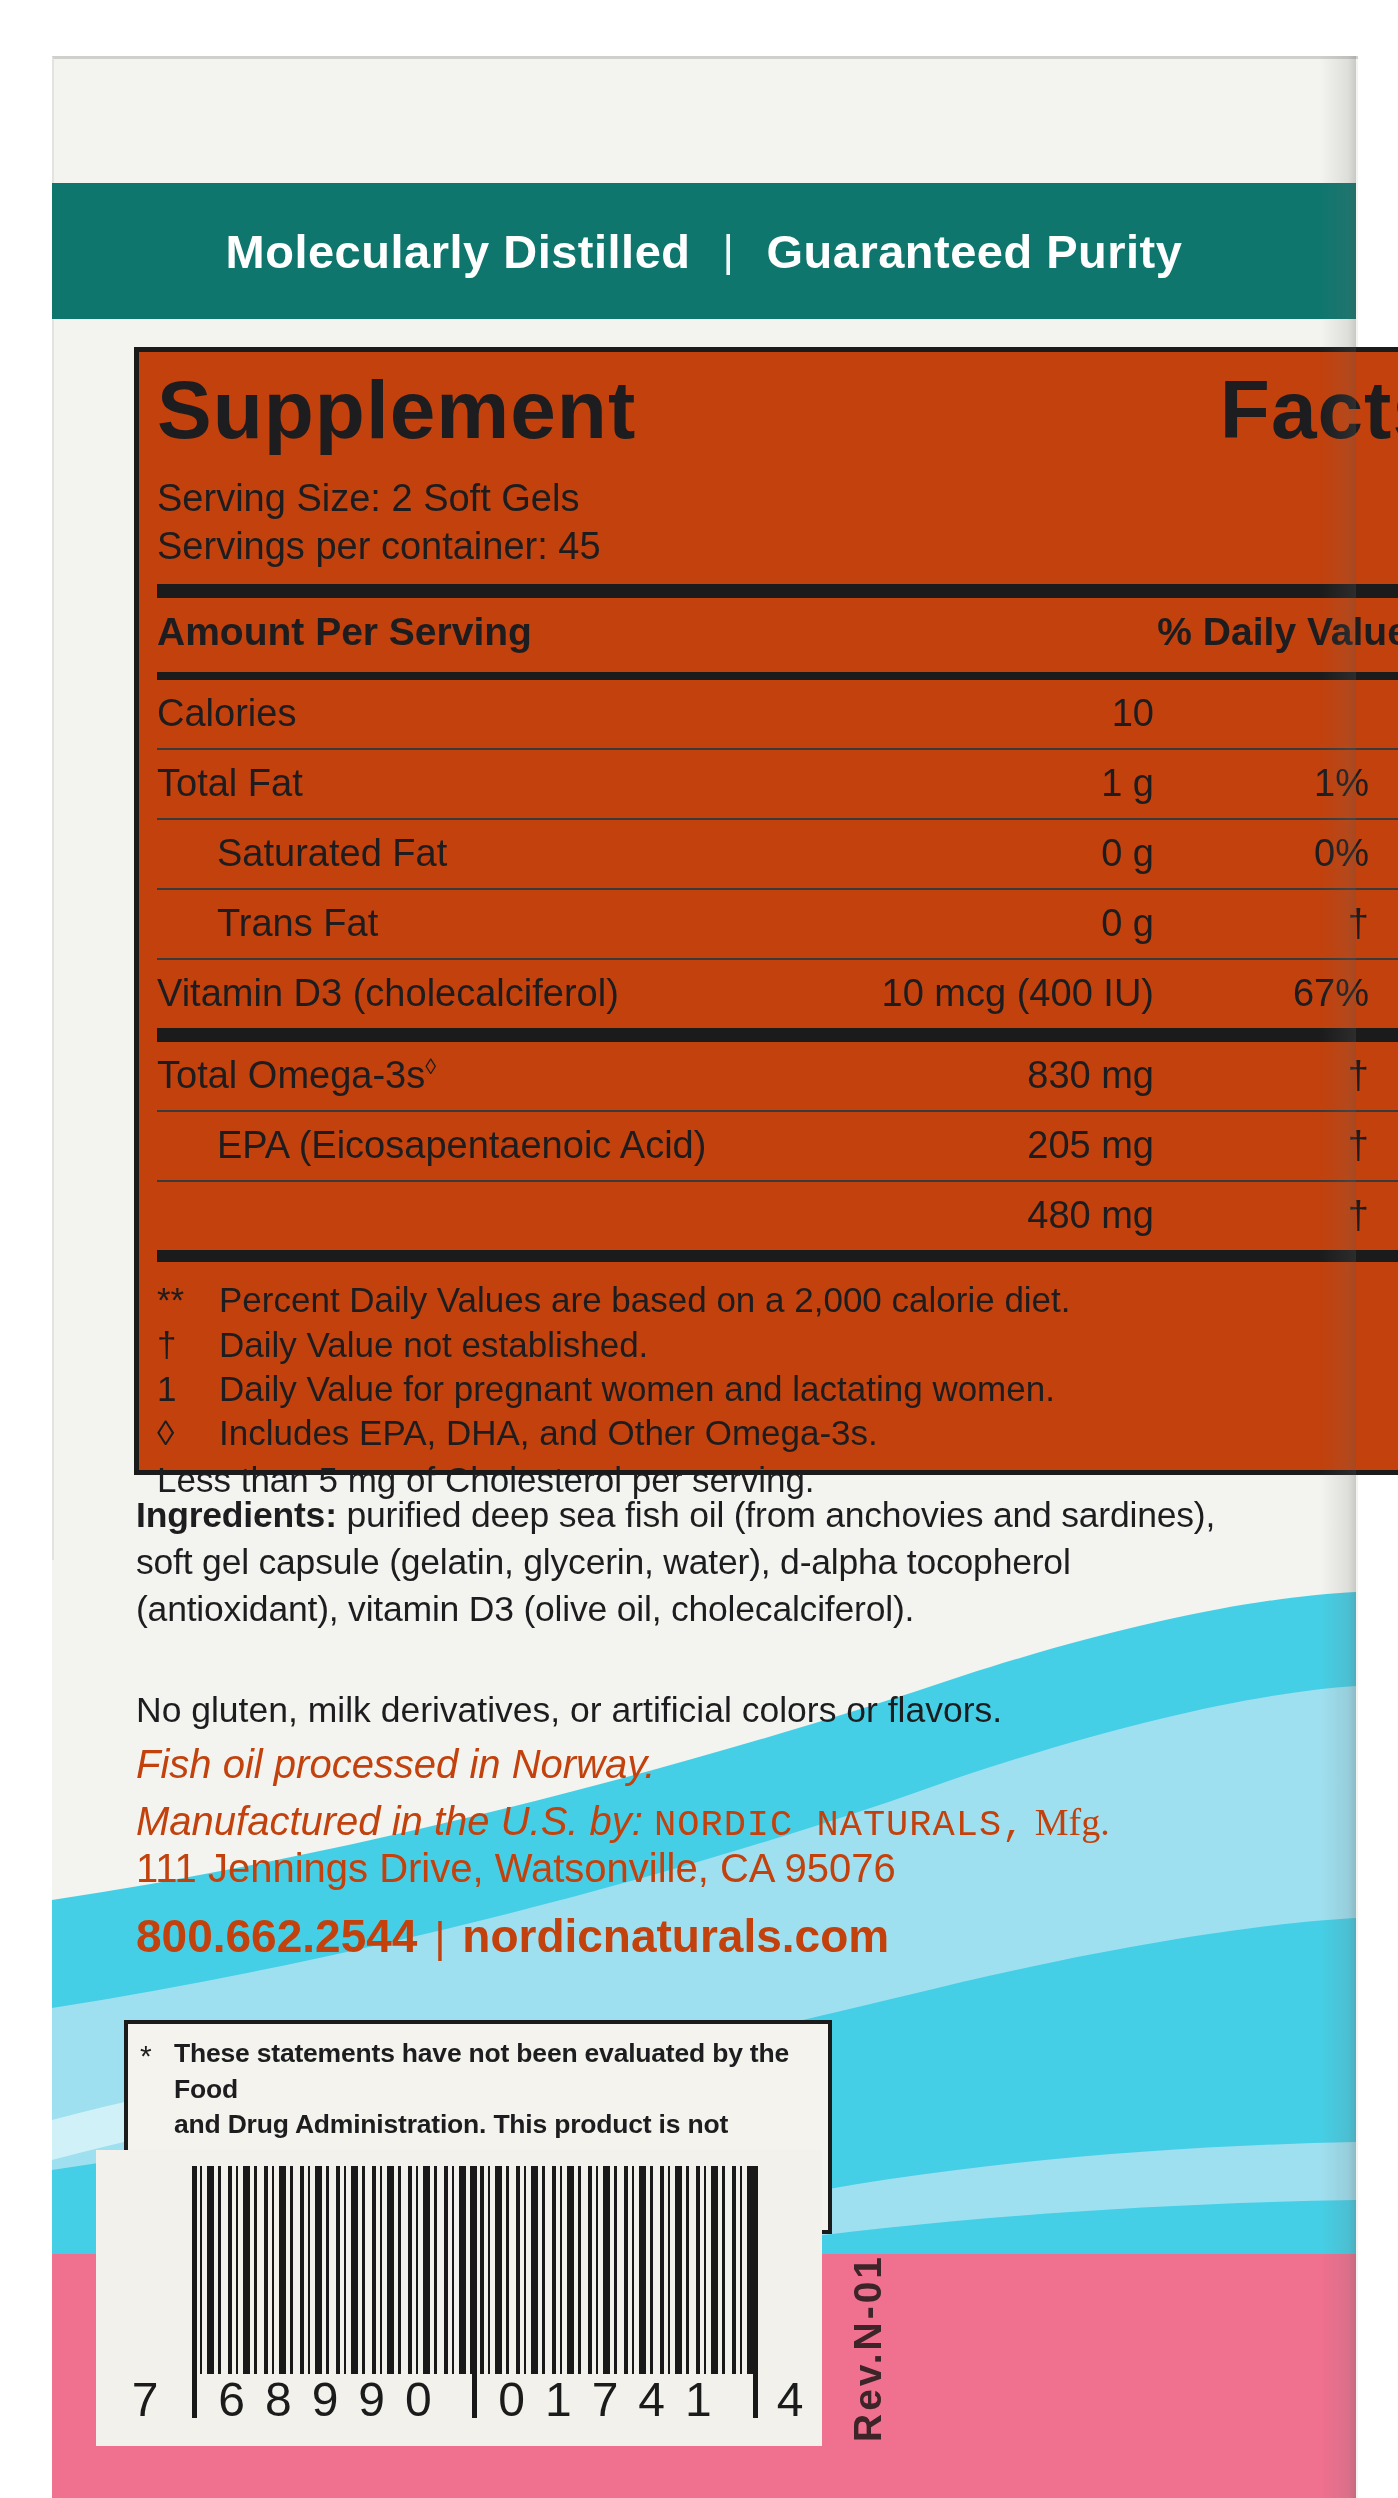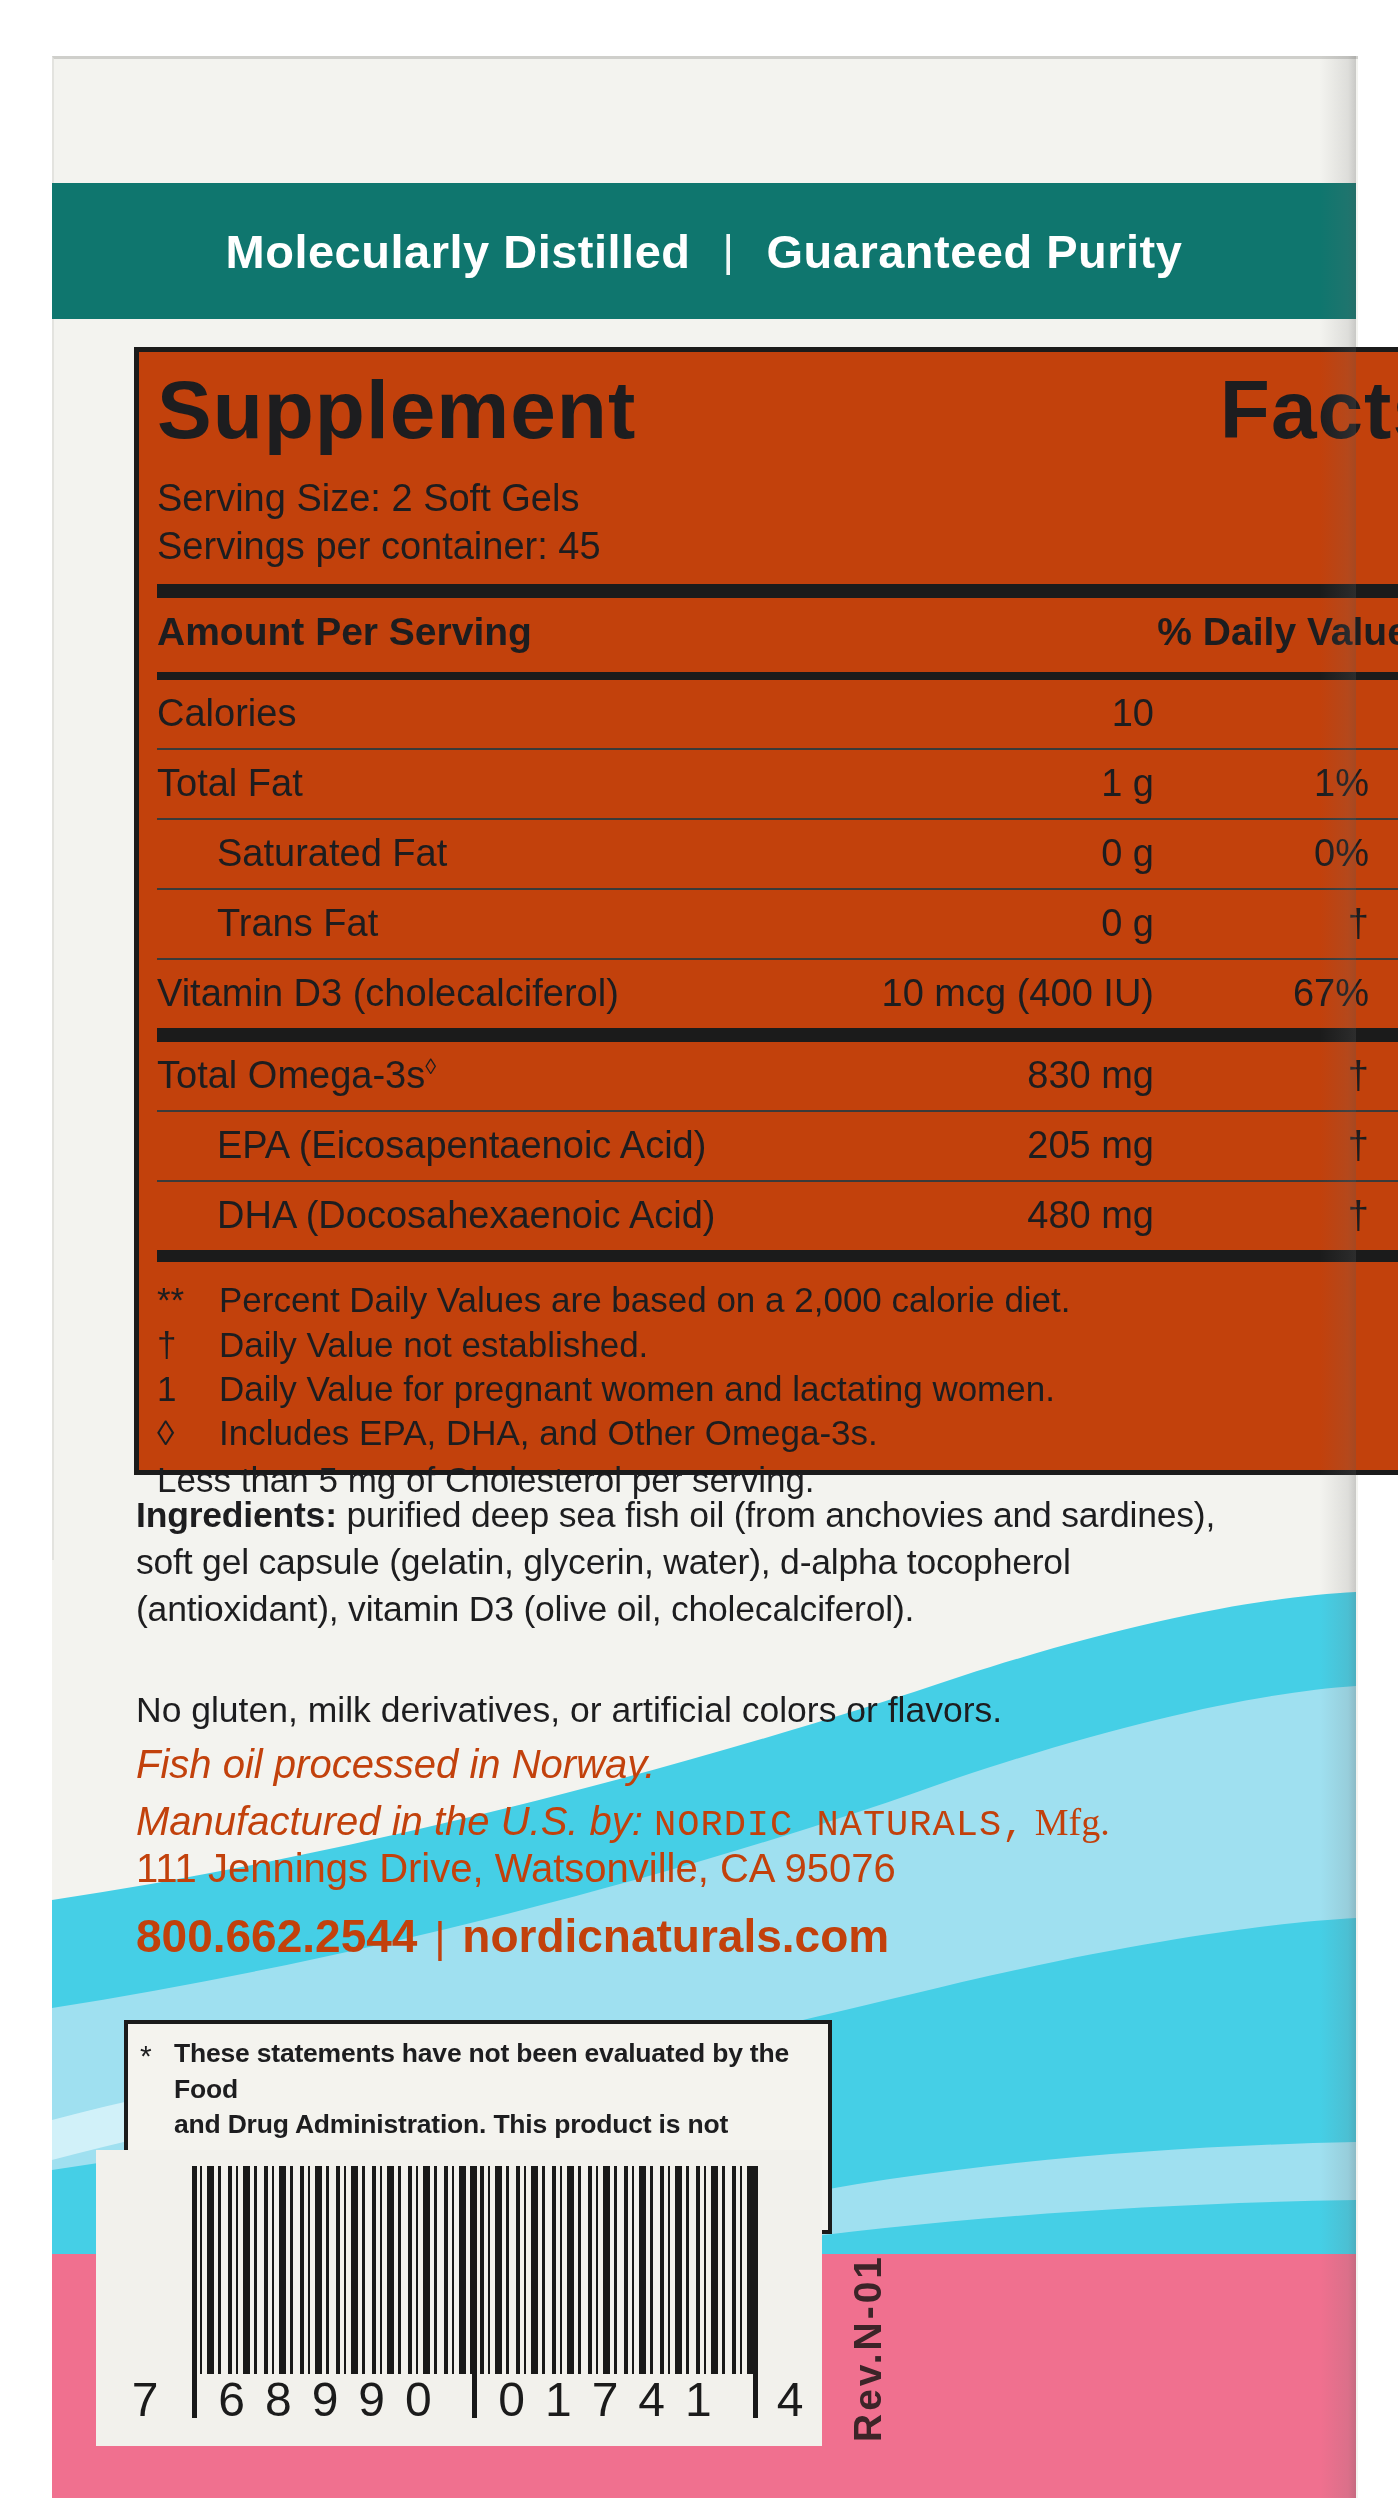--- a/index.html
+++ b/index.html
@@ -138,21 +138,20 @@
         <span class="cell-name"><span>Total Omega-3s</span><span class="sup">◊</span></span>
         <span class="cell-amt">830 mg</span>
         <span class="cell-dv">†</span>
       </div>
       <div class="frow indent">
         <span class="cell-name">EPA (Eicosapentaenoic Acid)</span>
         <span class="cell-amt">205 mg</span>
         <span class="cell-dv">†</span>
       </div>
       <div class="frow indent">
-        <span class="cell-name">DHA (Docosahexaenoic Acid)</span>
         <span class="cell-amt">480 mg</span>
         <span class="cell-dv">†</span>
       </div>
     </div>
 
     <div class="bar bar-sm"></div>
 
     <div class="footnotes">
       <div class="fn">
         <span class="fn-marker">**</span>

